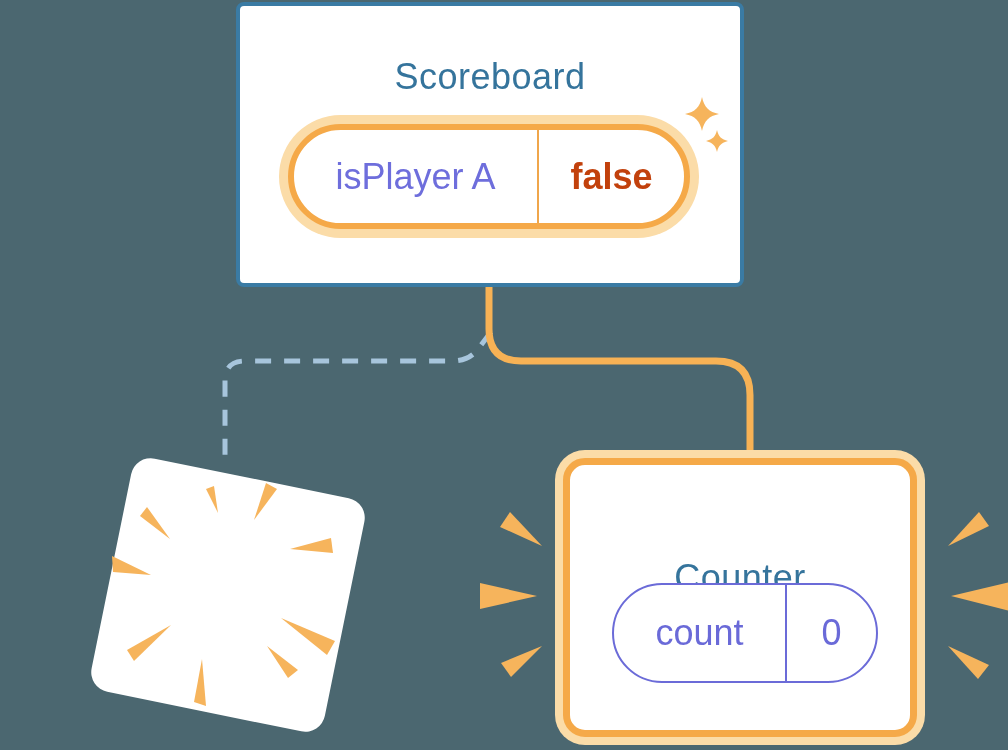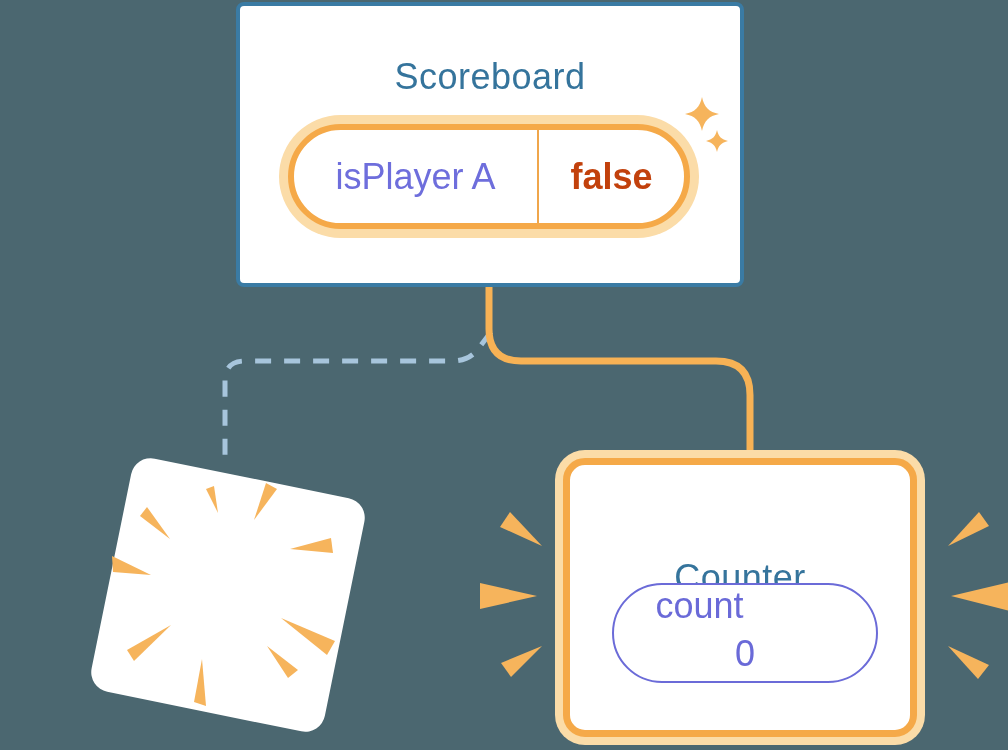--- a/index.html
+++ b/index.html
@@ -65,21 +65,20 @@
   #scoreboard-pill {
     left: 48px; top: 118px;
     width: 402px; height: 105px;
     border: 6px solid #F5A948;
     box-shadow: 0 0 0 9px #FBDCA8;
   }
   #counter-pill {
     left: 42px; top: 118px;
     width: 266px; height: 100px;
     border: 2px solid #6B6BD8;
-    flex-direction: column;
   }
   .pill-cell {
     display: flex;
     align-items: center;
     justify-content: center;
     font-size: 36px;
   }
   .pill-divider { width: 2px; }
   #scoreboard-pill .pill-divider { background: #F0A64B; }
   #counter-pill .pill-divider { background: #6B6BD8; }

